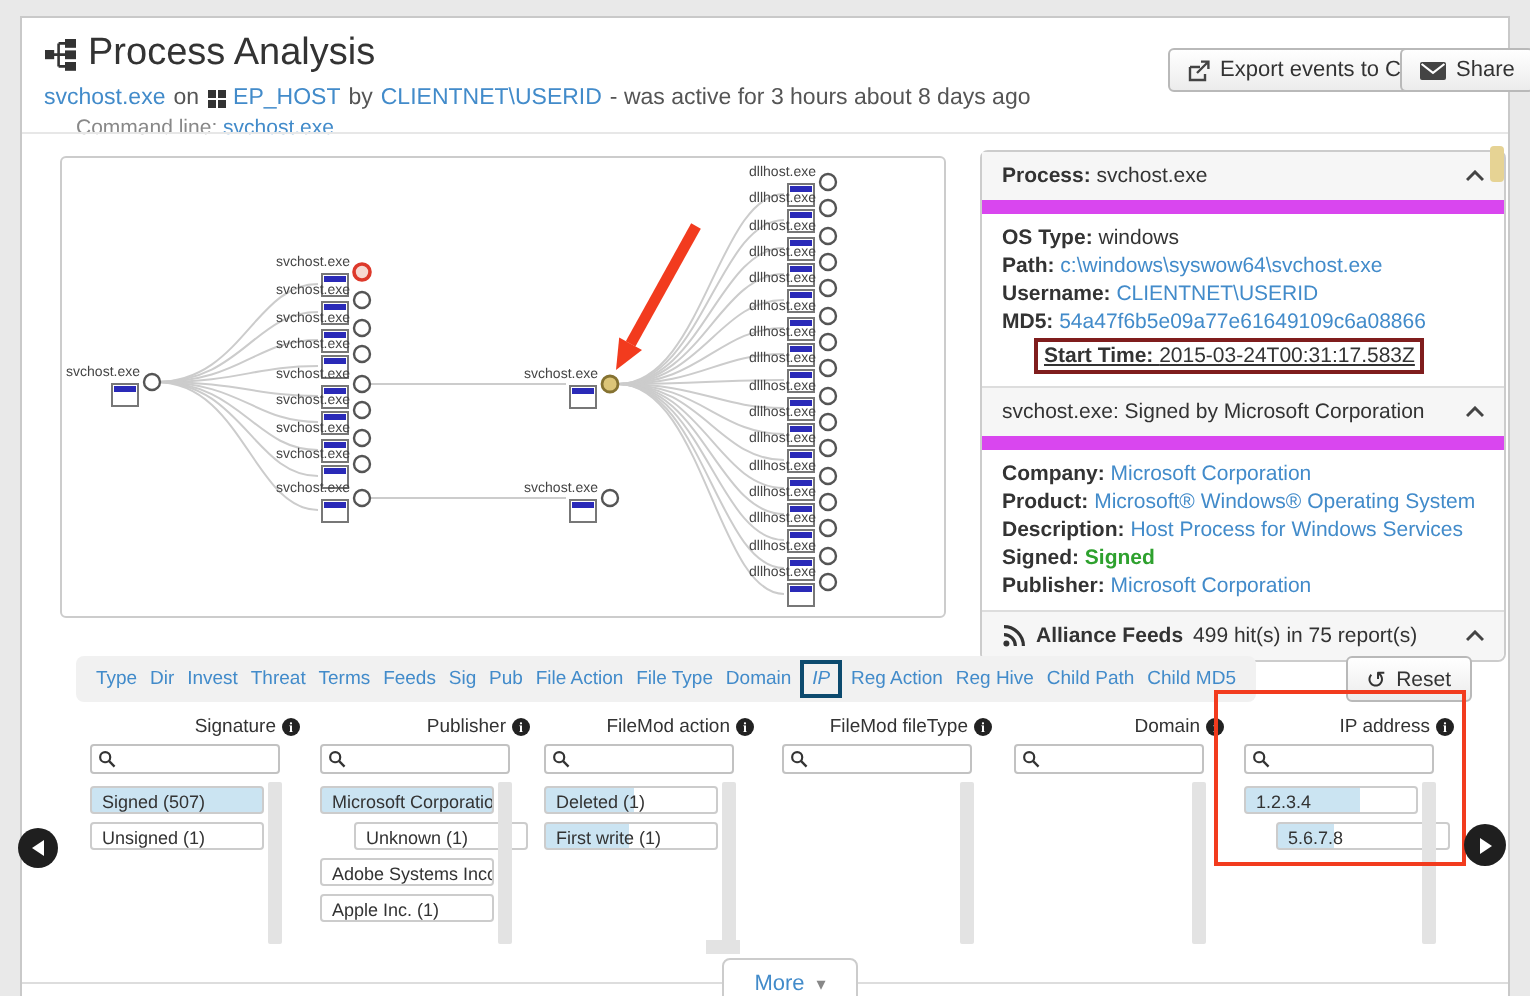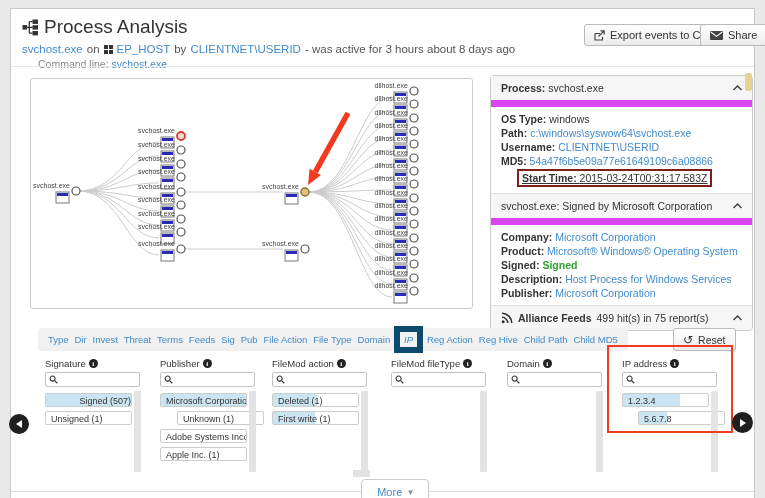--- a/index.html
+++ b/index.html
@@ -30,25 +30,25 @@
   .pvalue.green{color:#2ea12e;font-weight:bold;}
   .pvalue.plain{color:#333;}
   .hlrow{display:inline-block;border:2px solid #7f1d1d;padding:0px 3px;margin:1px 16px;text-decoration:underline;}
   #alliance{background:#f6f6f6;border-top:1px solid #ddd;padding:6px 10px;position:relative;
             border-radius:0 0 4px 4px;display:flex;align-items:center;gap:5px;font-size:10.5px;}
   #yellow-thumb{left:745px;top:73px;width:7px;height:18px;background:#e6d394;border-radius:2px;}
   
   #tab-bar{left:38px;top:328px;width:590px;height:23px;background:#f1f1f1;border-radius:4px;
            display:flex;align-items:center;justify-content:space-between;padding:0 10px;box-sizing:border-box;}
   .tab{font-size:9.5px;color:#428bca;white-space:nowrap;cursor:default;}
-  .tab.redbox{border:6px solid #0c4a6e;padding:2px 4px;margin:-4px -2px;font-style:italic;}
+  .tab.redbox{border:2px solid #0c4a6e;padding:2px 4px;margin:-4px -2px;font-style:italic;}
   #reset-btn{left:673px;top:328px;height:23px;font-size:10.5px;}
   
   .facet{position:absolute;top:358px;width:105px;}
-  .f-title{font-size:9.5px;color:#333;display:flex;align-items:center;gap:3px;height:11px;margin-bottom:3px;white-space:nowrap;}
+  .f-title{font-size:9.5px;color:#333;display:flex;align-items:center;gap:3px;height:11px;margin-bottom:3px;white-space:nowrap;justify-content:flex-end;}
   .f-info{width:9px;height:9px;border-radius:50%;background:#222;color:#fff;font-size:7px;font-weight:bold;
           display:inline-flex;align-items:center;justify-content:center;font-family:"Liberation Serif",serif;flex:none;}
   .f-search{width:95px;height:15px;border:1px solid #c2c2c2;border-radius:2px;background:#fff;display:flex;
             align-items:center;padding-left:3px;gap:3px;margin-bottom:6px;box-sizing:border-box;}
   .f-search input{border:none;outline:none;width:70px;font-size:9px;padding:0;background:transparent;}
   .f-item{width:87px;height:14px;line-height:14px;border:1px solid #ccc;border-radius:2px;margin-bottom:4px;
           font-size:9px;color:#333;padding-left:5px;overflow:hidden;white-space:nowrap;box-sizing:border-box;}
   .f-track{position:absolute;left:89px;top:33px;width:7px;height:81px;background:#e3e3e3;border-radius:1px;}
   .redoverlay{border:2px solid #f23b1e;background:transparent;pointer-events:none;}
   
@@ -346,22 +346,22 @@
     <span>svchost.exe: Signed by Microsoft Corporation</span>
     <span class="chev">
       <svg width="9" height="6" viewBox="0 0 9 6">
           <polyline points="0.5,5 4.5,1 8.5,5" stroke="#444" stroke-width="1.5" fill="none"></polyline>
         </svg>
     </span>
   </div>
   <div class="panel-b" id="signed-rows">
       <div class="prow"><span><span class="plabel">Company: </span><span class="pvalue link">Microsoft Corporation</span></span></div>
       <div class="prow"><span><span class="plabel">Product: </span><span class="pvalue link">Microsoft® Windows® Operating System</span></span></div>
+      <div class="prow"><span><span class="plabel">Description: </span><span class="pvalue link">Host Process for Windows Services</span></span></div>
       <div class="prow"><span><span class="plabel">Signed: </span><span class="pvalue green">Signed</span></span></div>
-      <div class="prow"><span><span class="plabel">Description: </span><span class="pvalue link">Host Process for Windows Services</span></span></div>
       <div class="prow"><span><span class="plabel">Publisher: </span><span class="pvalue link">Microsoft Corporation</span></span></div>
     </div>
   <div id="alliance">
     <span>
       <svg width="12" height="12" viewBox="0 0 12 12">
         <circle cx="2.2" cy="9.8" r="1.5" fill="#333"></circle>
         <path d="M1,5.3 A5.7,5.7 0 0 1 6.7,11" stroke="#333" stroke-width="1.6" fill="none"></path>
         <path d="M1,1.3 A9.7,9.7 0 0 1 10.7,11" stroke="#333" stroke-width="1.6" fill="none"></path>
       </svg>
     </span>
@@ -407,21 +407,21 @@
       </div>
       <div class="f-search">
         <span>
           <svg width="9" height="9" viewBox="0 0 10 10">
             <circle cx="4" cy="4" r="2.8" stroke="#333" stroke-width="1.2" fill="none"></circle>
             <line x1="6.2" y1="6.2" x2="9.2" y2="9.2" stroke="#333" stroke-width="1.3"></line>
           </svg>
         </span>
         <input style="">
       </div>
-      <div class="f-item" style="background: linear-gradient(to right, rgb(203, 228, 242) 100%, rgb(255, 255, 255) 100%); text-align: right;">Signed (507)</div>
+      <div class="f-item" style="background: linear-gradient(to right, rgb(203, 228, 242) 100%, rgb(255, 255, 255) 100%);">Signed (507)</div>
       <div class="f-item" style="background: linear-gradient(to right, rgb(203, 228, 242) 0%, rgb(255, 255, 255) 0%);">Unsigned (1)</div>
       <div class="f-track"></div>
     </div>
     <div class="facet" style="left: 160px;">
       <div class="f-title">
         <span>Publisher</span>
         <span class="f-info">i</span>
       </div>
       <div class="f-search">
         <span>

